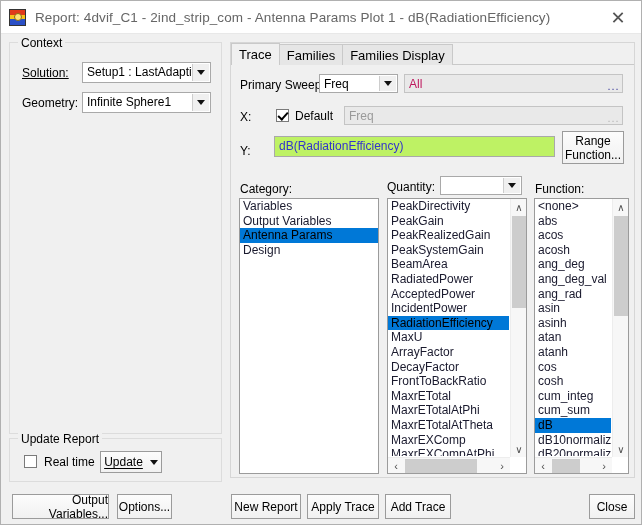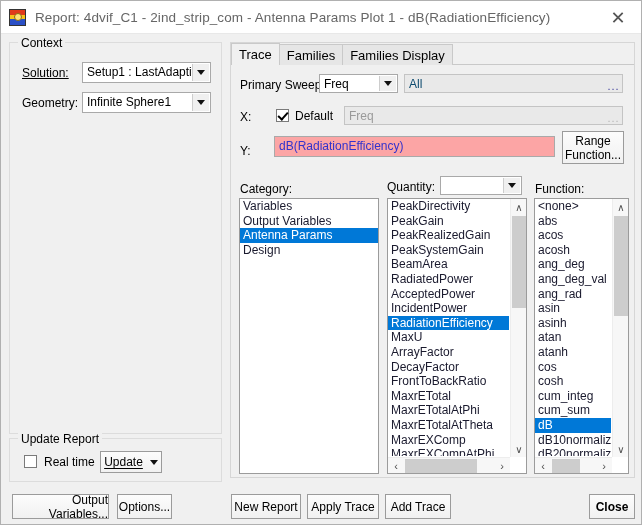--- a/index.html
+++ b/index.html
@@ -79,21 +79,21 @@
     border: 1px solid #d6d6d6;
     background: #f0f0f0;
   }
 
   
   .lbl { position: absolute; font-size: 12px; color: #000; white-space: nowrap; }
 
   
   .textbox {
     position: absolute;
-    background: #fca5a5;
+    background: #bef264;
     border: 1px solid #a9a9a9;
     font-size: 12px;
     padding: 2px 4px;
     line-height: 15px;
     color: #000;
     white-space: nowrap;
     overflow: hidden;
   }
   .textbox.readonly {
     background: #e9e9e9;
@@ -207,21 +207,21 @@
     font-size: 12px;
     line-height: 14.6px;
     height: 14.6px;
     padding-left: 3px;
     white-space: nowrap;
     color: #1a1a2e;
     overflow: hidden;
   }
   .list .item.sel {
     background: #0078d7;
-    color: #ffffff;
+    color: #000000;
   }
 
   
   .vsb {
     position: absolute; top: 0; right: 0; width: 16px; bottom: 0;
     background: #f7f7f7;
     border-left: 1px solid #ededed;
   }
   .vsb .arrow-btn {
     position: absolute; left: 0; width: 16px; height: 16px;
@@ -311,21 +311,21 @@
     </div>
 
     <div class="lbl" style="left:9px; top:35px;">Primary Sweep:</div>
     <div class="combo" style="left:88px; top:31px; width:79px; height:19px;">
       <span>Freq</span>
       <span class="arrow">
           <span class="caret-down"></span>
         </span>
     </div>
     <div class="textbox readonly" style="left:173px; top:31px; width:219px; height:19px;">
-      <span style="color:#0c4a6e;text-align:right;">All</span>
+      <span style="color:#be185d;text-align:right;">All</span>
     </div>
     <div class="ellipsis-btn" style="left:374px; top:31px; height:19px;">...</div>
 
     <div class="lbl" style="left:9px; top:67px;">X:</div>
     <div class="cbox checked" style="left:45px; top:66px;"></div>
     <div class="lbl" style="left:64px; top:66px;">Default</div>
     <div class="textbox readonly" style="left:113px; top:63px; width:279px; height:19px;">
       <span>Freq</span>
     </div>
     <div class="ellipsis-btn" style="left:374px; top:63px; height:19px; color:#b5b5b5;">...</div>
@@ -421,15 +421,15 @@
         <div class="thumb" style="left:17px; width:28px;"></div>
         <div class="arrow-btn arrow-r">›</div>
       </div>
     </div>
 
   </div>
 
   <div class="btn" style="left:230px; top:493px; width:70px; height:25px;">New Report</div>
   <div class="btn" style="left:306px; top:493px; width:72px; height:25px;">Apply Trace</div>
   <div class="btn" style="left:384px; top:493px; width:66px; height:25px;">Add Trace</div>
-  <div class="btn" style="left:588px; top:493px; width:46px; height:25px;font-weight:bold;">Close</div>
+  <div class="btn" style="left:588px; top:493px; width:46px; height:25px;">Close</div>
 
 </div>
 
 </body></html>

